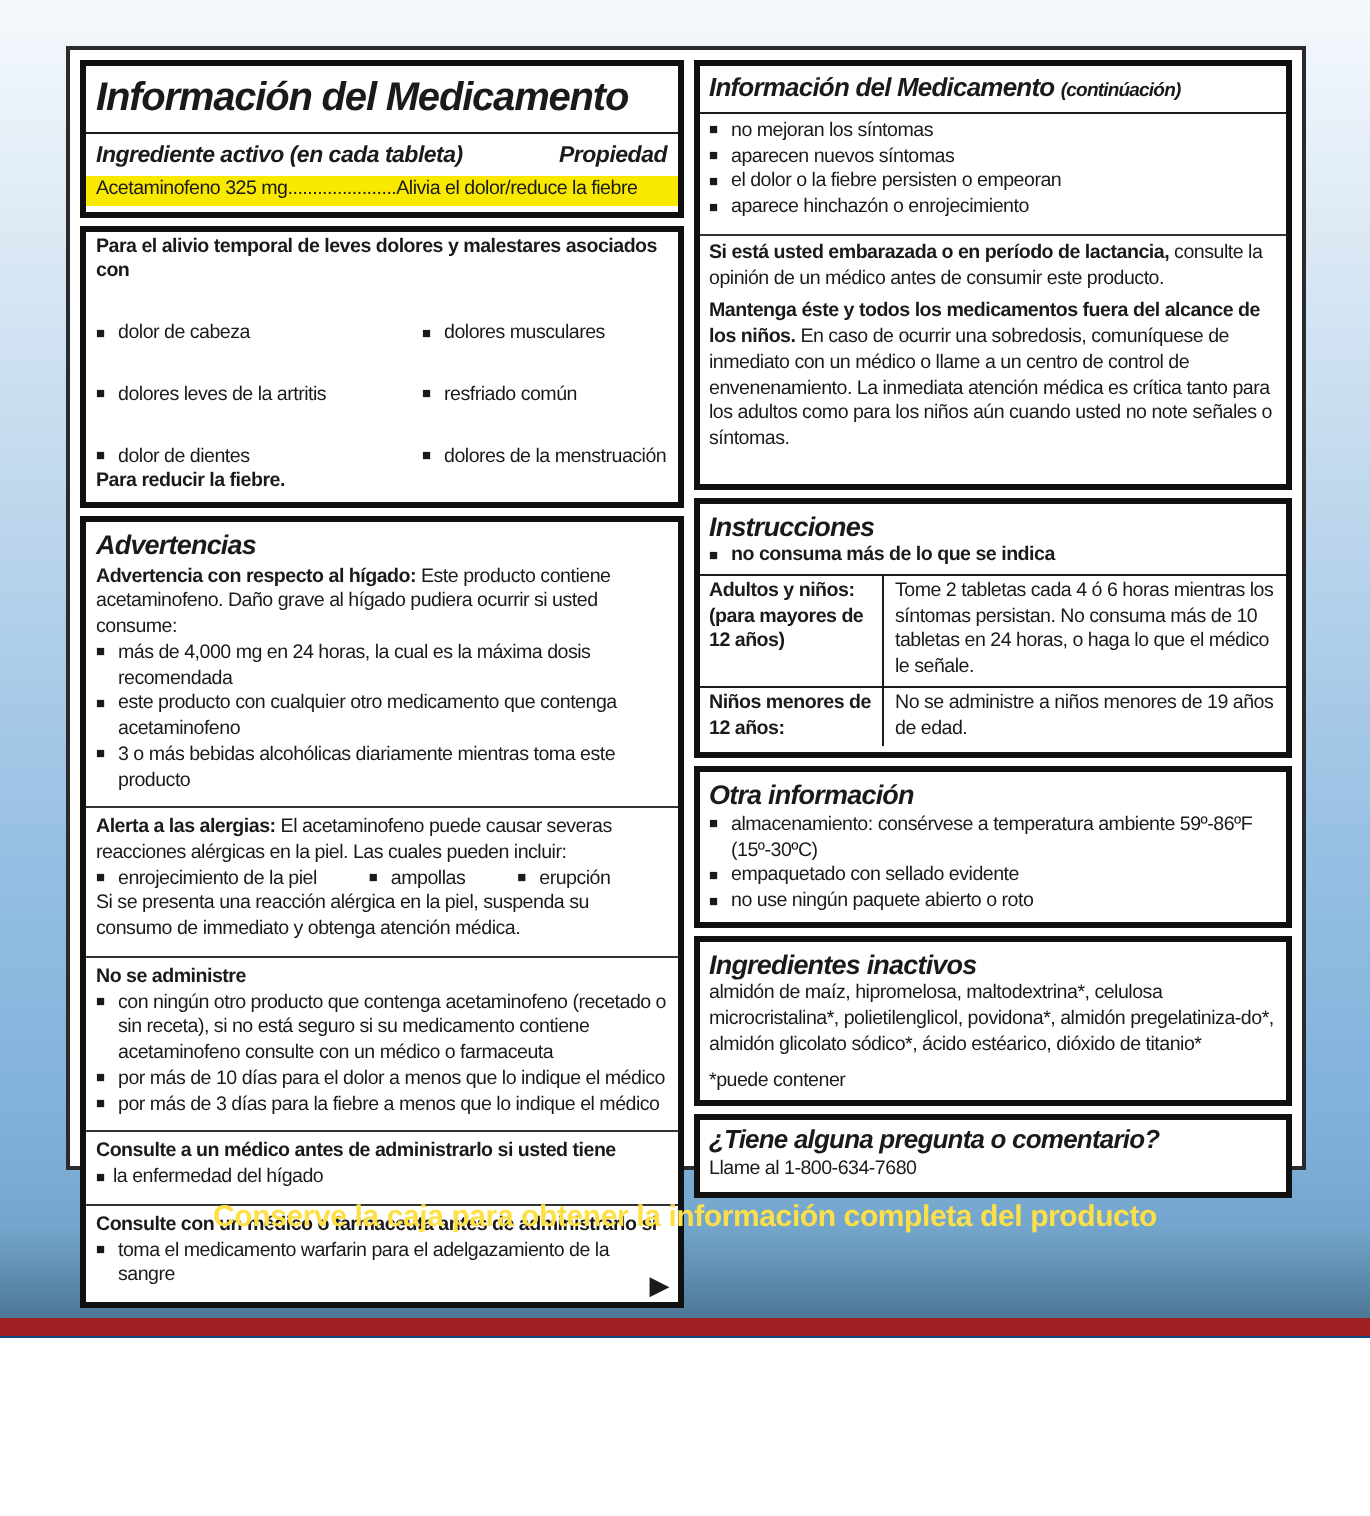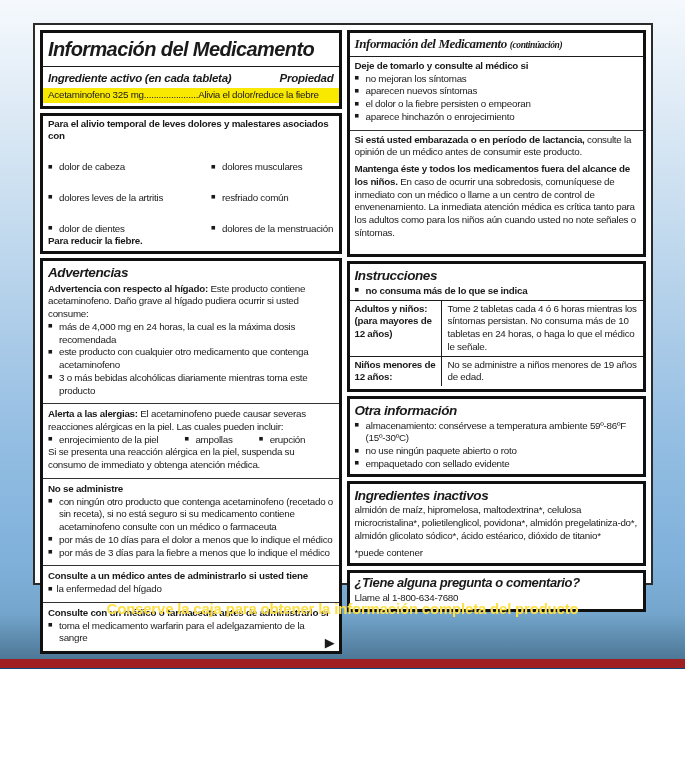--- a/index.html
+++ b/index.html
@@ -24,21 +24,21 @@
     display:flex;gap:5px;
     font-size:9.8px;line-height:1.3;letter-spacing:-0.25px;
   }
   .col{display:flex;flex-direction:column;box-sizing:border-box;}
   .col-left{width:303px;}
   .col-right{width:301px;}
   .box{border:3px solid #101010;background:#fff;padding:2px 5px 3px;margin-bottom:4px;box-sizing:border-box;}
   .box:last-child{margin-bottom:12px;}
   .grow{flex:1 1 auto;position:relative;}
   .main-title{font-style:italic;font-weight:bold;font-size:20px;letter-spacing:-0.6px;padding:1px 0 2px;}
-  .cont-title{font-style:italic;font-weight:bold;font-size:13px;letter-spacing:-0.4px;padding:1px 0;font-family:Liberation Serif, serif;}
+  .cont-title{font-style:italic;font-weight:bold;font-size:13px;letter-spacing:-0.4px;padding:1px 0;}
   .cont-suffix{font-size:9.5px;}
   .rule{border:0;border-top:1.6px solid #1c1c1c;margin:2px -5px;}
   .rule-thin{border:0;border-top:1.4px solid #333;margin:3px -5px;}
   .sec-heading{font-style:italic;font-weight:bold;font-size:13.5px;letter-spacing:-0.4px;padding:1px 0 0;}
   .bold{font-weight:bold;}
   .ing-row{display:flex;justify-content:space-between;font-style:italic;font-weight:bold;font-size:11.5px;padding:2px 0 1px;}
   .hl-row{display:flex;background:#f9e800;margin:1px -5px 0;padding:1px 5px;font-size:9.8px;}
   .b-item{position:relative;padding-left:11px;}
   .b-item::before{content:"■";position:absolute;left:0;top:0.5px;font-size:7.5px;}
   .b-tight::before{left:0;}
@@ -146,21 +146,20 @@
       </div>
     </div>
 
     <div class="col col-right">
 
       <div class="box">
         <div class="cont-title"><span>Información del Medicamento</span> <span class="cont-suffix">(continúación)</span></div>
         <hr class="rule">
 
         <div class="sect">
-          <div class="bold">Deje de tomarlo y consulte al médico si</div>
           <div class="b-item">no mejoran los síntomas</div>
           <div class="b-item">aparecen nuevos síntomas</div>
           <div class="b-item">el dolor o la fiebre persisten o empeoran</div>
           <div class="b-item">aparece hinchazón o enrojecimiento</div>
         </div>
         <hr class="rule-thin">
 
         <p class="para"><span class="bold">Si está usted embarazada o en período de lactancia,</span><span> consulte la opinión de un médico antes de consumir este producto.</span></p>
         <p class="para"><span class="bold">Mantenga éste y todos los medicamentos fuera del alcance de los niños.</span><span>  En caso de ocurrir una sobredosis, comuníquese de inmediato con un médico o llame a un centro de control de envenenamiento. La inmediata atención médica es crítica tanto para los adultos como para los niños aún cuando usted no note señales o síntomas.</span></p>
       </div>
@@ -176,22 +175,22 @@
           <div class="dose-row">
             <div class="dose-who">Niños menores de 12 años:</div>
             <div class="dose-txt">No se administre a niños menores de 19 años de edad.</div>
           </div>
         </div>
       </div>
 
       <div class="box">
         <div class="sec-heading">Otra información</div>
         <div class="b-item">almacenamiento: consérvese a temperatura ambiente 59º-86ºF (15º-30ºC)</div>
+        <div class="b-item">empaquetado con sellado evidente</div>
         <div class="b-item">no use ningún paquete abierto o roto</div>
-        <div class="b-item">empaquetado con sellado evidente</div>
       </div>
 
       <div class="box">
         <div class="sec-heading">Ingredientes inactivos</div>
         <div>almidón de maíz, hipromelosa, maltodextrina*, celulosa microcristalina*, polietilenglicol, povidona*, almidón pregelatiniza-do*, almidón glicolato sódico*, ácido estéarico, dióxido de titanio*</div>
         <div style="padding-top:5px;">*puede contener</div>
       </div>
 
       <div class="box">
         <div class="q-heading">¿Tiene alguna pregunta o comentario?</div>

